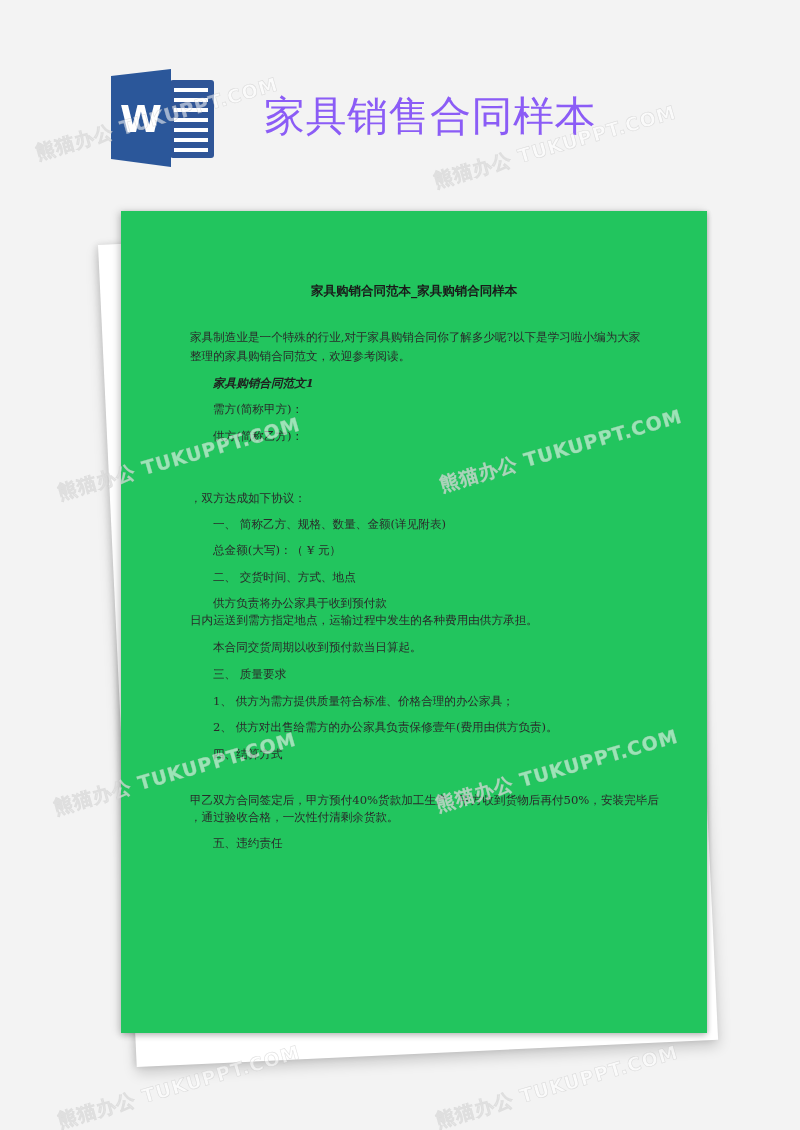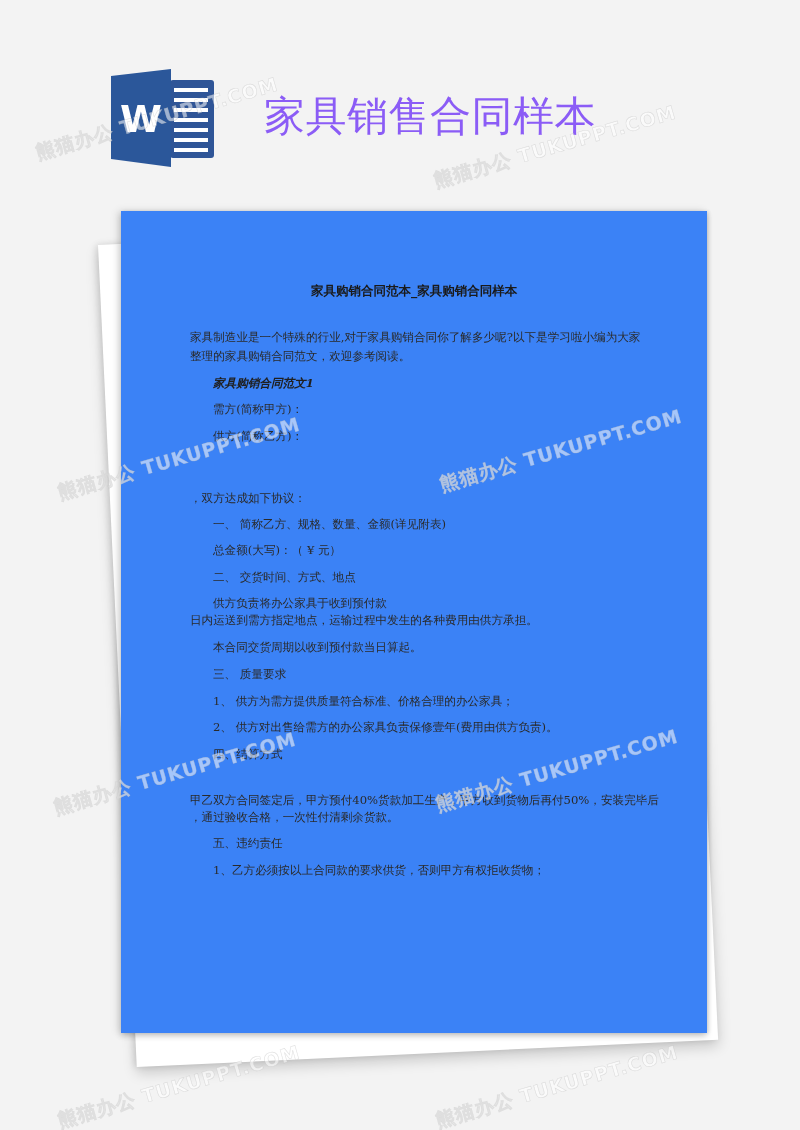--- a/index.html
+++ b/index.html
@@ -18,21 +18,21 @@
   }
   
   .back-page {
     position: absolute; left: 98px; top: 245px; width: 582px; height: 823px;
     background: #ffffff;
     transform-origin: 0 0; transform: rotate(-2.7deg);
     box-shadow: 0 6px 14px rgba(0,0,0,0.18), -2px 0 6px rgba(0,0,0,0.10);
   }
   .main-page {
     position: absolute; left: 121px; top: 211px; width: 586px; height: 822px;
-    background: #3b82f6;
+    background: #22c55e;
     box-shadow: 0 3px 6px rgba(0,0,0,0.18), -3px 0 8px rgba(0,0,0,0.12), 2px 0 3px rgba(0,0,0,0.08);
   }
   .doc-title {
     position: absolute; left: 0; right: 0; top: 72px; text-align: center;
     font-family: "DejaVu Sans", "Liberation Sans", sans-serif;
     font-weight: bold; font-size: 12.5px; color: #1a1a1a; white-space: nowrap;
   }
   .line {
     position: absolute; font-size: 11.6px; line-height: 18px; color: #2a2a2a;
     white-space: nowrap;
@@ -89,21 +89,20 @@
   <div class="line l1" style="top:383px">供方负责将办公家具于收到预付款</div>
   <div class="line l1" style="top:427px">本合同交货周期以收到预付款当日算起。</div>
   <div class="line l0" style="top:400px">日内运送到需方指定地点，运输过程中发生的各种费用由供方承担。</div>
   <div class="line l1" style="top:454px">三、  质量要求</div>
   <div class="line l1" style="top:481px">1、  供方为需方提供质量符合标准、价格合理的办公家具；</div>
   <div class="line l1" style="top:507px">2、  供方对出售给需方的办公家具负责保修壹年(费用由供方负责)。</div>
   <div class="line l1" style="top:534px">四、结算方式</div>
   <div class="line l0" style="top:580px">甲乙双方合同签定后，甲方预付40%货款加工生产，甲方收到货物后再付50%，安装完毕后</div>
   <div class="line l0" style="top:597px">，通过验收合格，一次性付清剩余货款。</div>
   <div class="line l1" style="top:623px">五、违约责任</div>
-  <div class="line l1" style="top:650px">1、乙方必须按以上合同款的要求供货，否则甲方有权拒收货物；</div>
 </div>
 
 <div class="wm" style="left:438px; top:168px;">熊猫办公 TUKUPPT.COM</div>
 <div class="wm" style="left:40px; top:140px;">熊猫办公 TUKUPPT.COM</div>
 <div class="wm" style="left:62px; top:480px;">熊猫办公 TUKUPPT.COM</div>
 <div class="wm" style="left:444px; top:472px;">熊猫办公 TUKUPPT.COM</div>
 <div class="wm" style="left:58px; top:795px;">熊猫办公 TUKUPPT.COM</div>
 <div class="wm" style="left:440px; top:792px;">熊猫办公 TUKUPPT.COM</div>
 <div class="wm" style="left:62px; top:1108px;">熊猫办公 TUKUPPT.COM</div>
 <div class="wm" style="left:440px; top:1108px;">熊猫办公 TUKUPPT.COM</div>

